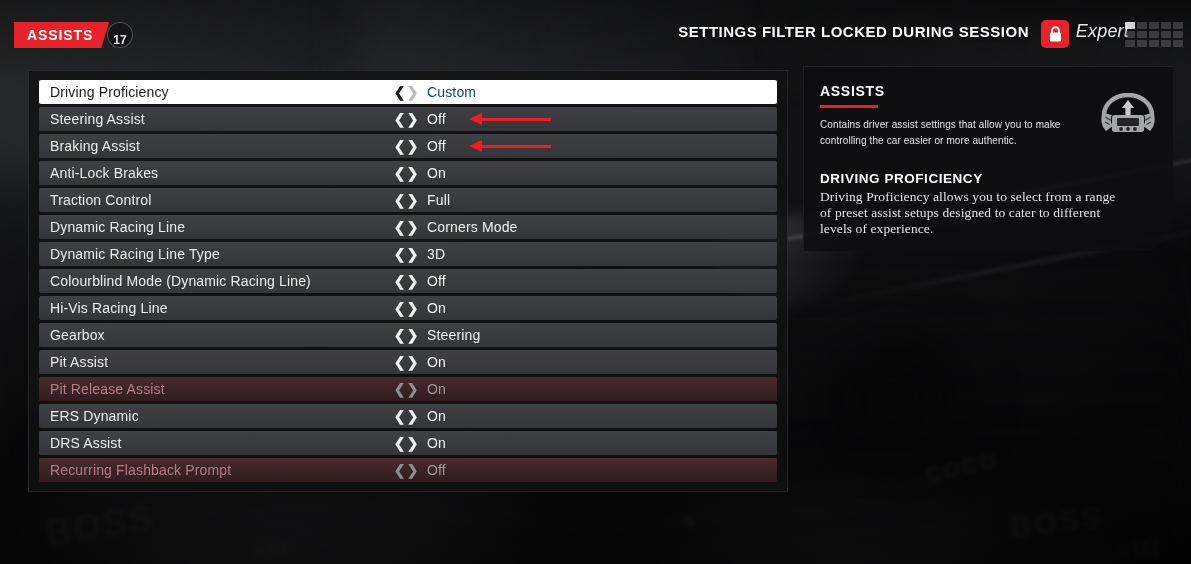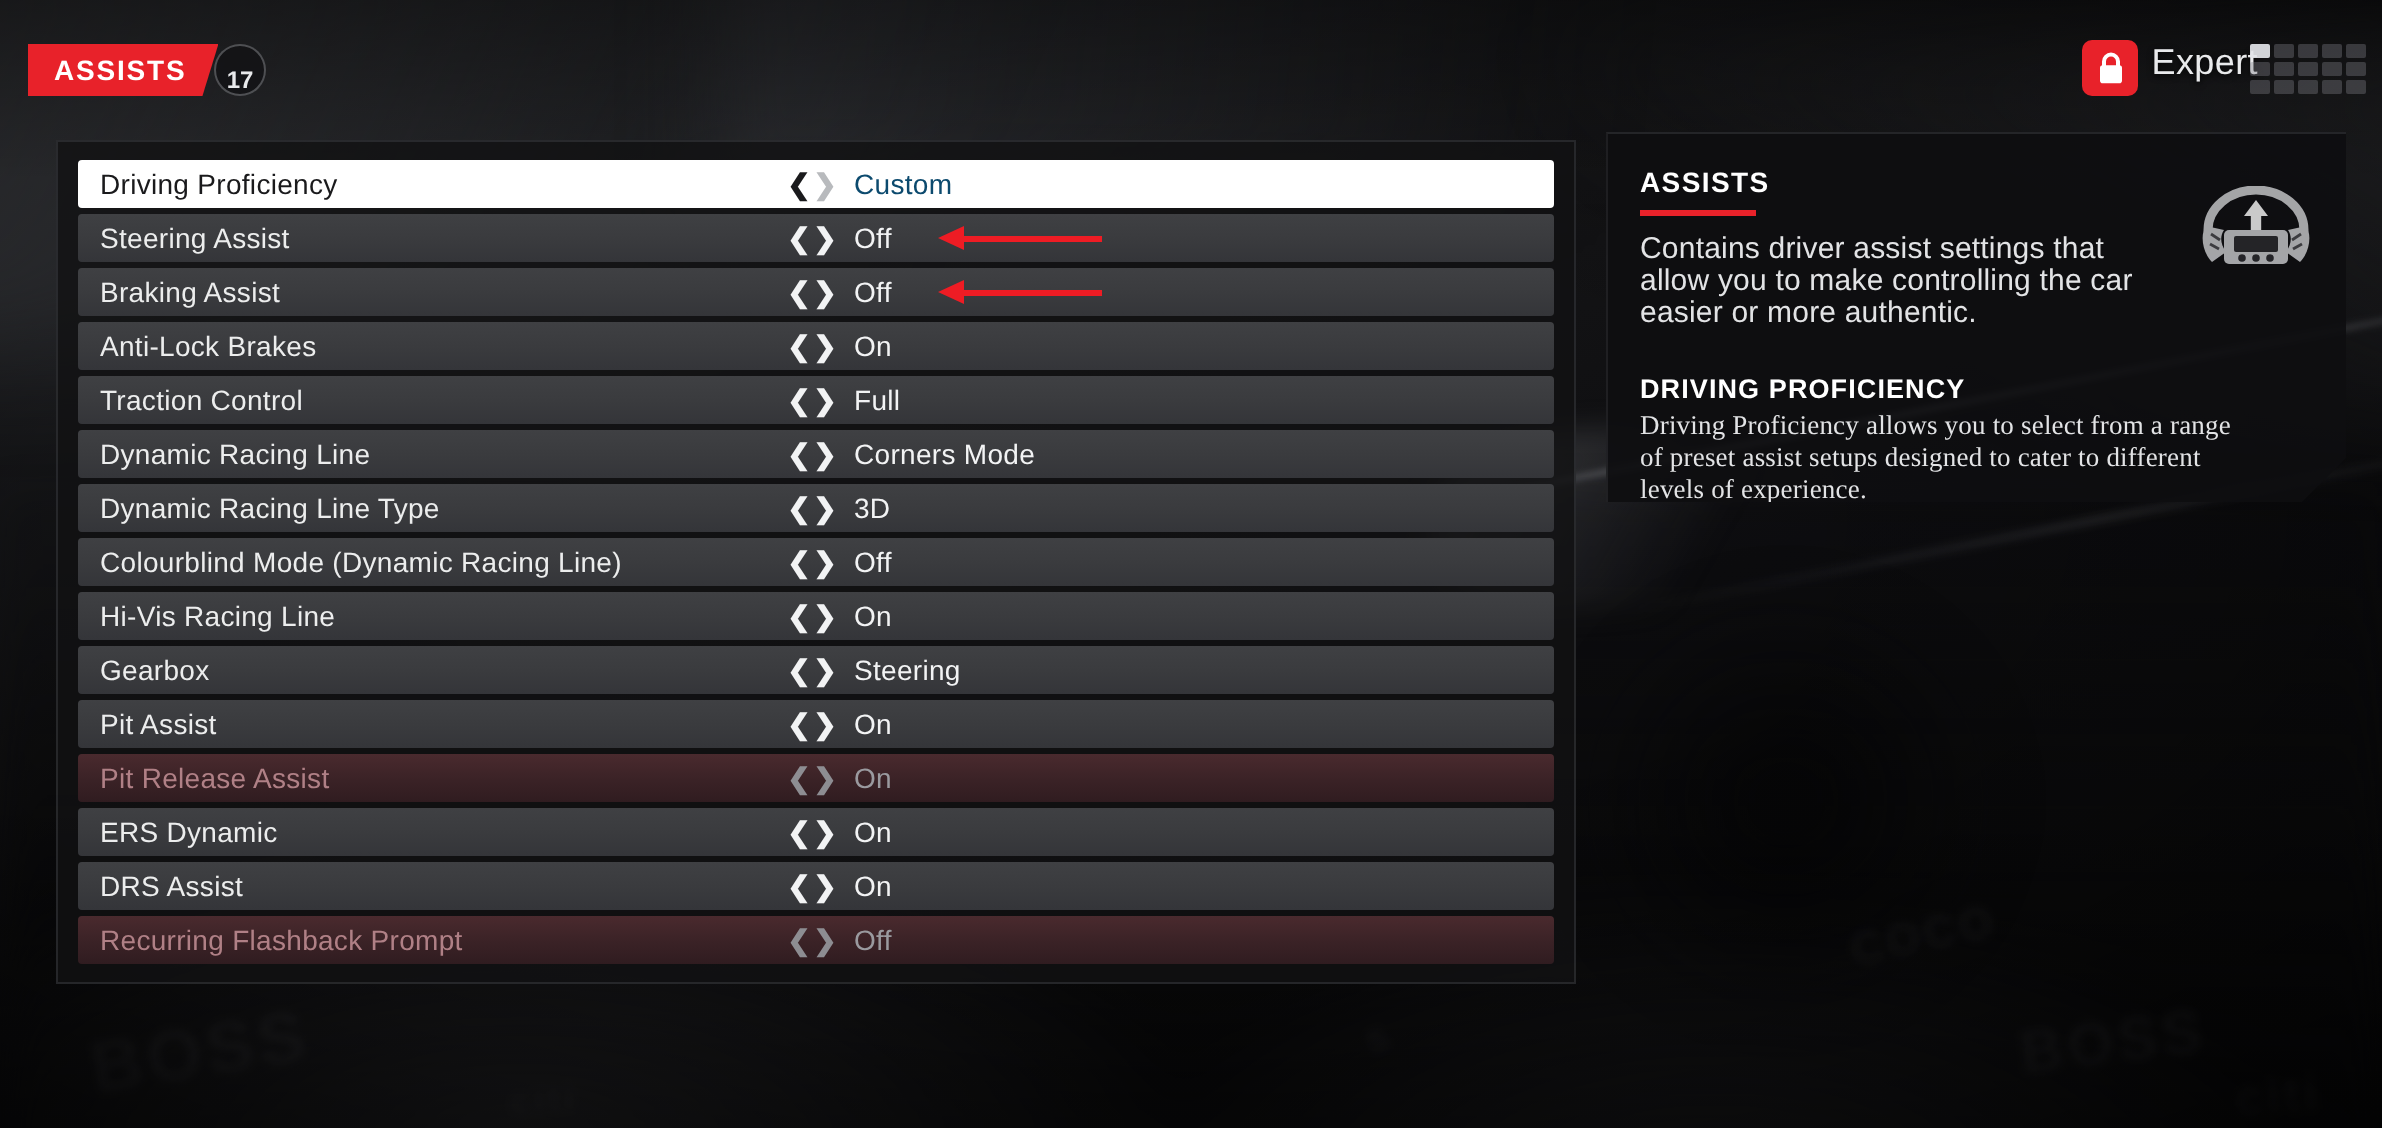--- a/index.html
+++ b/index.html
@@ -123,20 +123,21 @@
     position:absolute; right:122px; top:20px;
     width:28px; height:28px; border-radius:5px;
     background:#e8222a;
     display:flex; align-items:center; justify-content:center;
   }
   .lock-chip svg { display:block; }
   .expert-label {
     position:absolute; right:62px; top:21px;
     font-size:18px; color:#e9eaec; letter-spacing:.2px;
     text-shadow:0 1px 3px rgba(0,0,0,.9);
+    font-style:italic;
   }
   .page-grid {
     position:absolute; right:8px; top:22px;
     display:grid; grid-template-columns:repeat(5,10px); grid-template-rows:repeat(3,7px);
     gap:2px;
   }
   .page-grid i { display:block; background:rgba(125,127,133,.38); border-radius:1px; }
   .page-grid i.on { background:rgba(226,228,232,.92); }
 
   
@@ -215,21 +216,21 @@
     z-index:4;
     padding:16px 18px 14px 16px;
   }
   .info-title {
     font-size:14px; font-weight:bold; letter-spacing:.7px; color:#ffffff;
   }
   .info-rule {
     width:58px; height:3px; background:#e8222a; margin:6px 0 9px 0;
   }
   .info-body {
-    font-size:15px; line-height:16px; color:#e2e3e5; max-width:268px;
+    font-size:10px; line-height:16px; color:#e2e3e5; max-width:268px;
     letter-spacing:.1px;
   }
   .info-sub {
     font-size:13.5px; font-weight:bold; letter-spacing:.55px; color:#ffffff;
     margin-top:22px; margin-bottom:3px;
   }
   .info-body2 {
     font-size:13.5px; line-height:16px; color:#e2e3e5; max-width:300px;
     letter-spacing:.1px;
     font-family:Liberation Serif, serif;
@@ -266,20 +267,21 @@
 <div id="header">
 
   <div class="tab-assists">
     <span>ASSISTS</span>
   </div>
 
   <div class="badge-count">
     <span>17</span>
   </div>
 
+  <div class="filter-locked-text">SETTINGS FILTER LOCKED DURING SESSION</div>
 
   <div class="lock-chip">
     <svg width="15" height="17" viewBox="0 0 15 17" aria-hidden="true">
       <path d="M4 7V4.8C4 2.8 5.6 1.3 7.5 1.3S11 2.8 11 4.8V7" fill="none" stroke="#ffffff" stroke-width="2"></path>
       <rect x="2" y="6.6" width="11" height="9" rx="1.4" fill="#ffffff"></rect>
     </svg>
   </div>
 
   <div class="expert-label">Expert</div>
 

